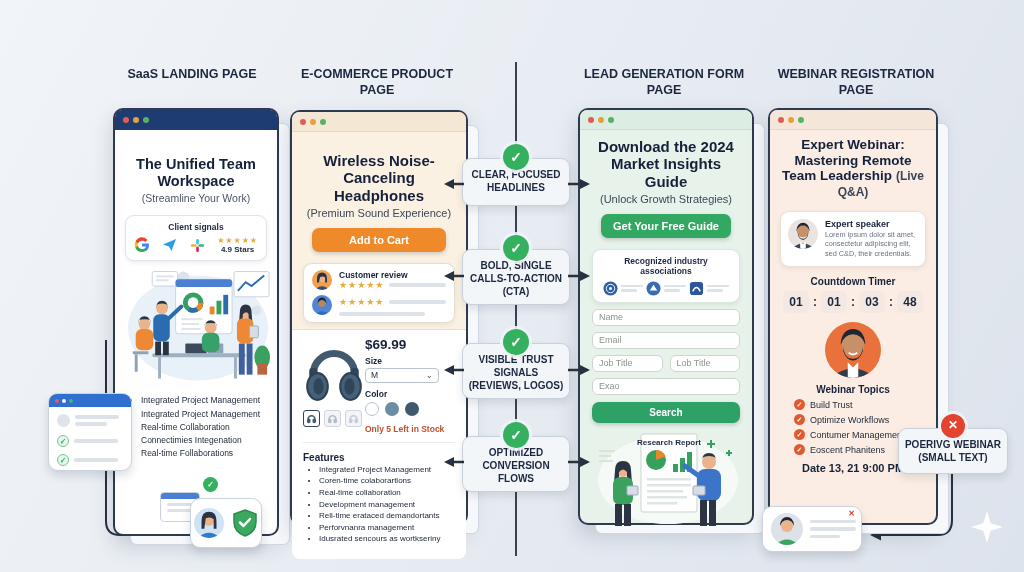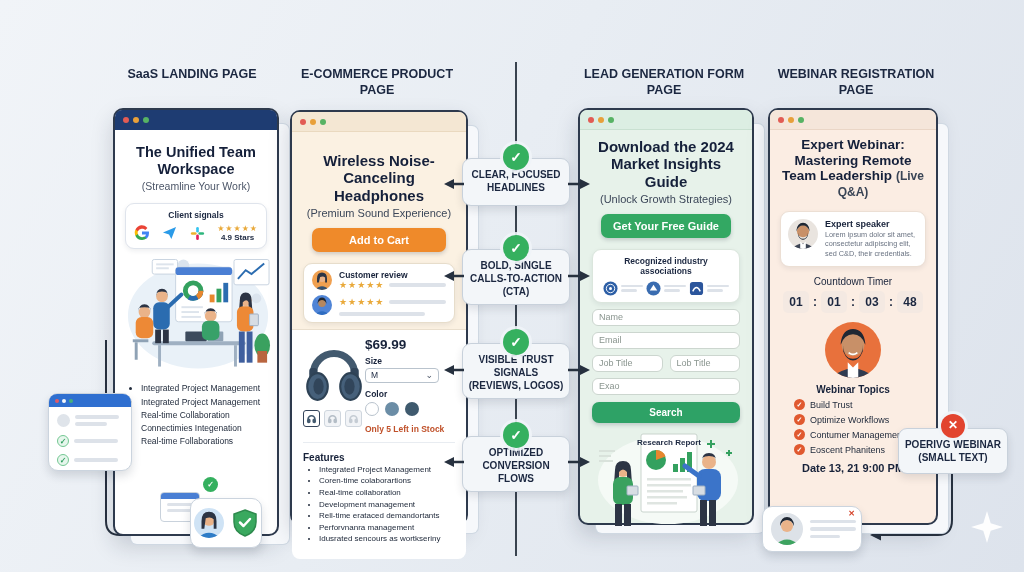--- a/index.html
+++ b/index.html
@@ -80,21 +80,21 @@
   <div class="col-header" style="left:579px;">LEAD GENERATION FORM PAGE</div>
   <div class="col-header" style="left:771px;">WEBINAR REGISTRATION PAGE</div>
 
   <section class="browser" style="left:113px; top:108px; width:166px; height:428px;">
     <div class="topbar" style="background:#1e3c72;">
       <span class="dot d-red"></span>
       <span class="dot d-yel"></span>
       <span class="dot d-grn"></span>
     </div>
     <div style="padding:10px 10px 6px;">
-      <div class="headline" style="font-size:14.5px; margin-top:4px;">The Unified Team Workspace</div>
+      <div class="headline" style="font-size:14.5px; margin-top:16px;">The Unified Team Workspace</div>
       <div class="subhead">(Streamline Your Work)</div>
       <div class="trust-card" style="width:100%;">
         <div class="trust-title">Client signals</div>
         <div style="display:flex; align-items:center; justify-content:space-between; margin-top:4px;">
           <svg width="16" height="16" viewBox="0 0 16 16">
             <path d="M15 8c0-.6 0-1-.1-1.5H8v3h4a3.4 3.4 0 0 1-1.5 2.2v1.8h2.4A7 7 0 0 0 15 8Z" fill="#4285F4"></path>
             <path d="M8 15a6.7 6.7 0 0 0 4.6-1.7l-2.4-1.8A4.2 4.2 0 0 1 3.9 9H1.5v1.9A7 7 0 0 0 8 15Z" fill="#34A853"></path>
             <path d="M3.9 9a4.2 4.2 0 0 1 0-2.7V4.4H1.5a7 7 0 0 0 0 6.3L3.9 9Z" fill="#FBBC05"></path>
             <path d="M8 3.8c1.3 0 2.4.4 3.3 1.3l2.1-2.1A7 7 0 0 0 1.5 4.4l2.4 1.9A4.2 4.2 0 0 1 8 3.8Z" fill="#EA4335"></path>
           </svg>
@@ -399,21 +399,21 @@
                 <path d="M3 32 Q16 20 29 32 Z" fill="#3c4454"></path>
                 <path d="M13 24 L16 27 L19 24 L19 32 L13 32 Z" fill="#fff"></path>
               </svg>
           </span>
           <div style="flex:1;">
             <div style="font-size:9px; font-weight:800;">Expert speaker</div>
             <div style="font-size:7.3px; color:#6a7382; line-height:1.35; margin-top:1px;">Lorem ipsum dolor sit amet, consectetur adipiscing elit, sed C&amp;D, their credentials.</div>
           </div>
         </div>
       </div>
-      <div style="text-align:center; font-size:10px; font-weight:400; margin-top:9px;">Countdown Timer</div>
+      <div style="text-align:center; font-size:10px; font-weight:700; margin-top:9px;">Countdown Timer</div>
       <div style="display:flex; align-items:center; justify-content:center; gap:4px; margin-top:4px;">
         <span class="timer-box">01</span>
         <span class="timer-colon">:</span>
         <span class="timer-box">01</span>
         <span class="timer-colon">:</span>
         <span class="timer-box">03</span>
         <span class="timer-colon">:</span>
         <span class="timer-box">48</span>
       </div>
       <span class="avatar" style="width:56px; height:56px; background:#e8713c; margin:9px auto 0;">

